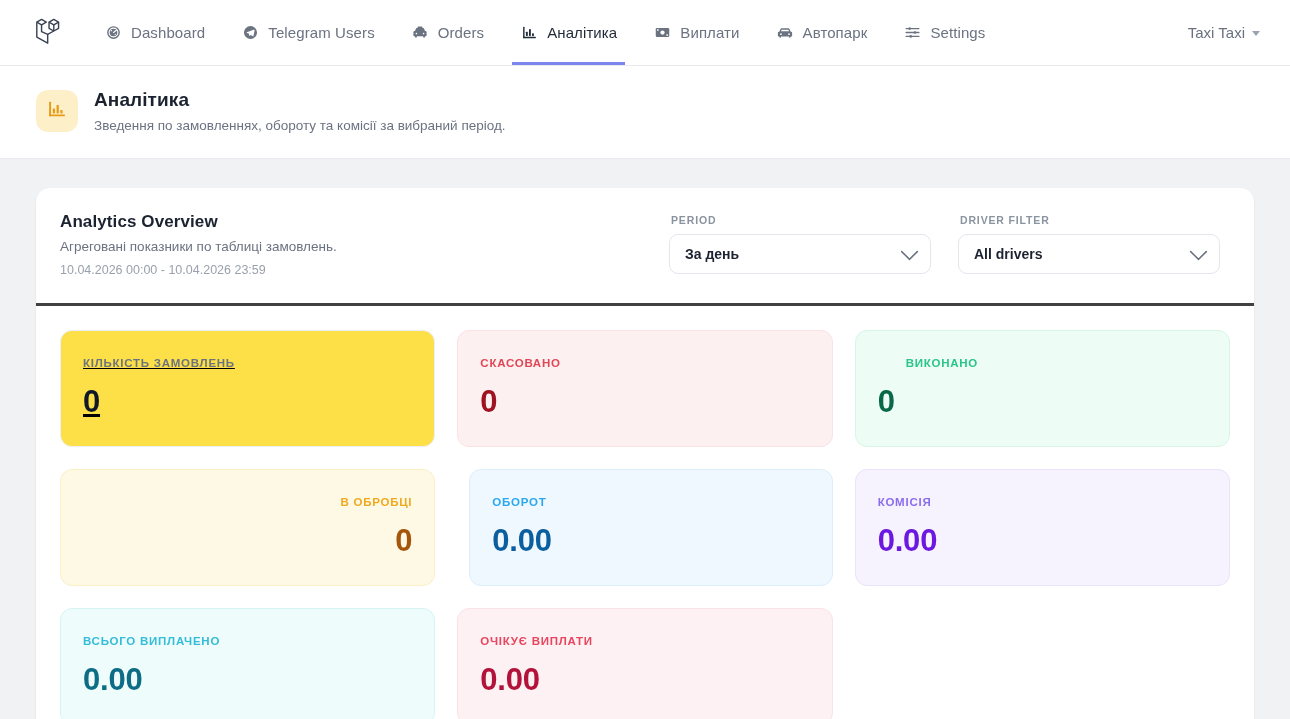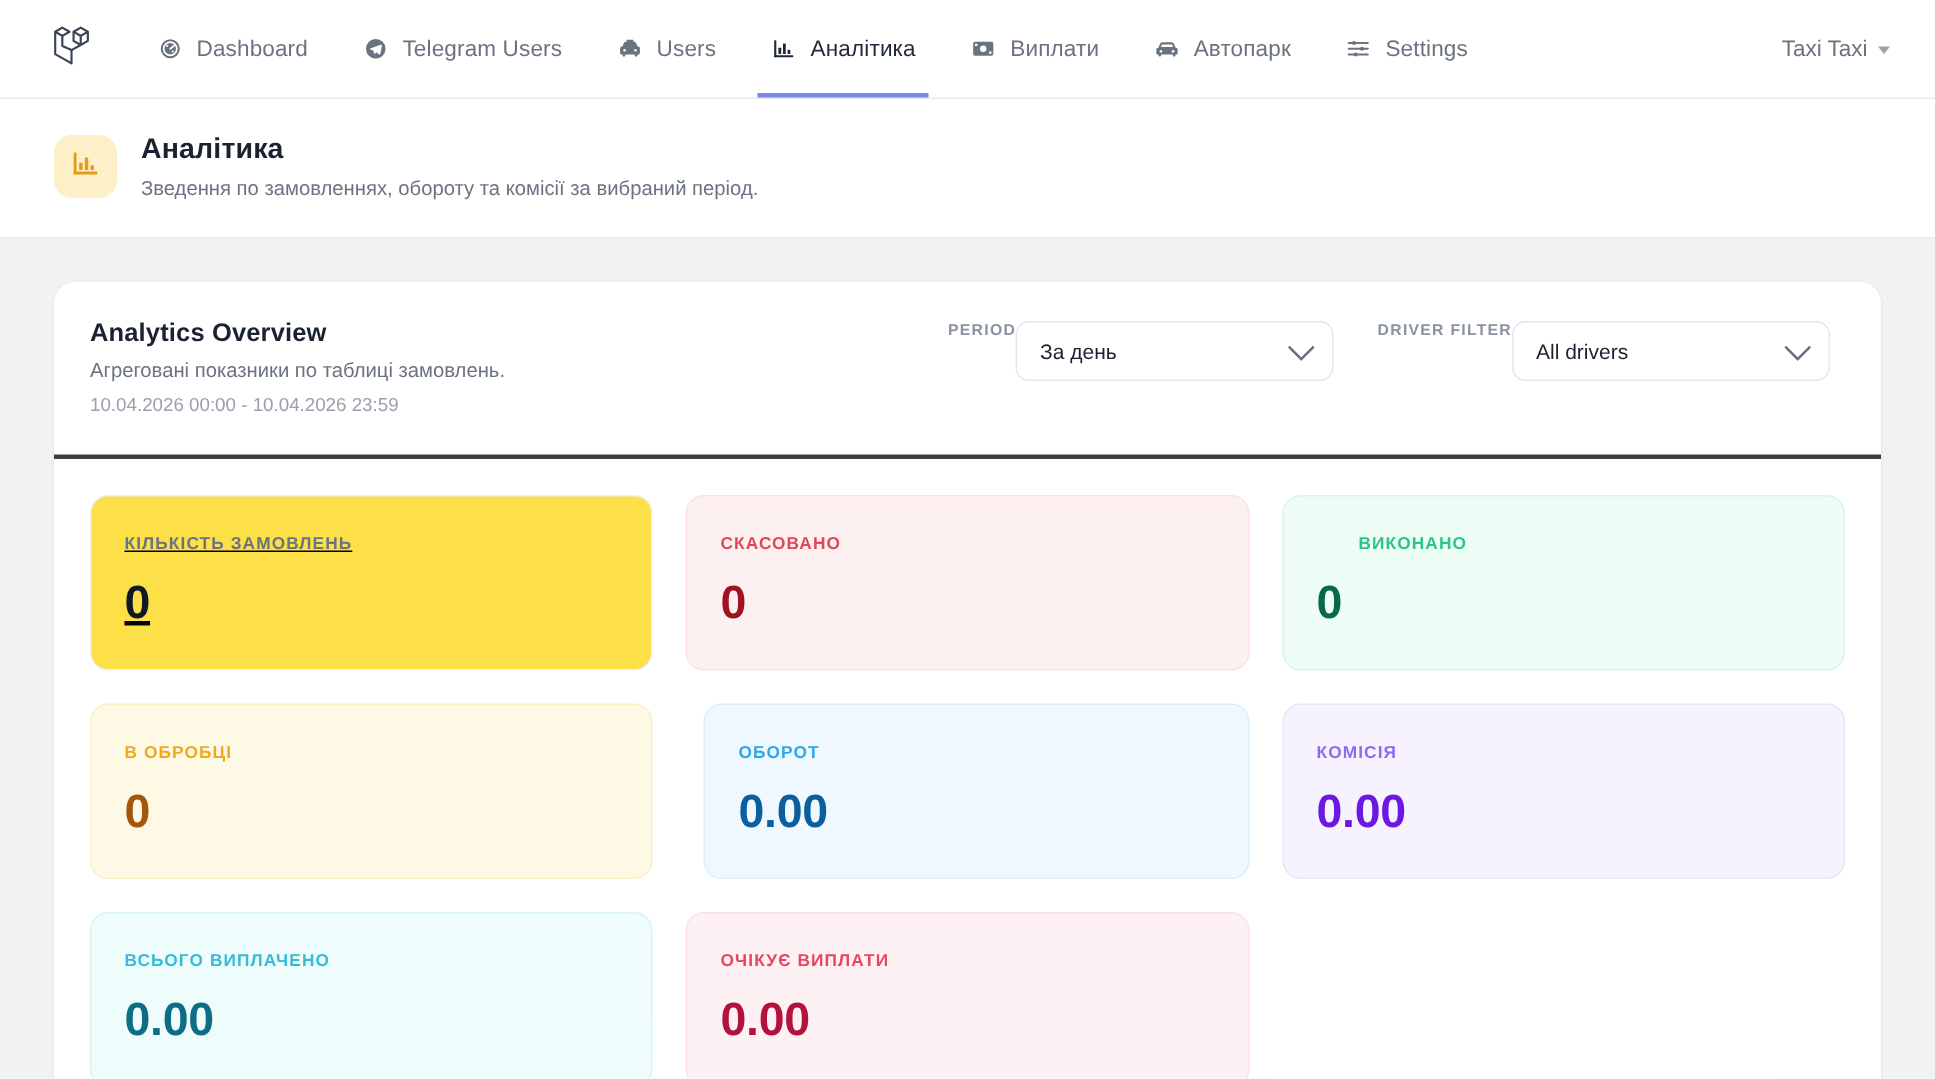--- a/index.html
+++ b/index.html
@@ -128,42 +128,43 @@
     font-size: 13.5px;
     color: #6b7280;
   }
   .card-head .range {
     margin-top: 9px;
     font-size: 12.5px;
     color: #9aa1ac;
   }
 
   .filters { display: flex; gap: 27px; padding-top: 2px; }
-  .filter-group { display: flex; flex-direction: row; }
+  .filter-group { display: flex; flex-direction: column; }
   .filter-label {
     font-size: 10.5px;
     font-weight: bold;
     letter-spacing: .85px;
     color: #8a93a0;
     text-transform: uppercase;
     margin-bottom: 8px;
     padding-left: 2px;
   }
   .select {
-    width: 212px;
+    width: 262px;
     height: 40px;
     border: 1px solid #e3e6eb;
     border-radius: 9px;
     background: #ffffff;
     display: flex; align-items: center;
     justify-content: space-between;
     padding: 0 14px 0 15px;
     font-size: 14px;
     color: #1b2230;
     cursor: pointer;
+    font-weight: bold;
   }
   .select .chev {
     width: 13px; height: 13px;
     border-right: 2px solid #6b7280;
     border-bottom: 2px solid #6b7280;
     transform: rotate(45deg) translate(-2px,-2px);
     border-radius: 1px;
     flex: none;
   }
 
@@ -240,21 +241,21 @@
 
     <div class="nav-item">
       <span class="nav-icon">
         <svg width="19" height="19" viewBox="0 0 24 24" fill="#6b7280">
           <path d="M9 4h6v2H9z"></path>
           <path d="M5.3 10l1.3-3.1A2 2 0 018.4 5.7h7.2a2 2 0 011.8 1.2L18.7 10h.6a1.5 1.5 0 011.5 1.5V16a1 1 0 01-1 1h-1.2v.8a1.2 1.2 0 01-2.4 0V17H7.8v.8a1.2 1.2 0 01-2.4 0V17H4.2a1 1 0 01-1-1v-4.5A1.5 1.5 0 014.7 10z"></path>
           <circle cx="7.2" cy="13.4" r="1.1" fill="#fff"></circle>
           <circle cx="16.8" cy="13.4" r="1.1" fill="#fff"></circle>
         </svg>
       </span>
-      <span class="nav-label">Users</span>
+      <span class="nav-label">Orders</span>
     </div>
 
     <div class="nav-item active">
       <span class="nav-icon">
         <svg width="17" height="17" viewBox="0 0 24 24" fill="#1f2937">
           <rect x="3" y="4" width="2" height="16" rx=".6"></rect>
           <rect x="3" y="18" width="18" height="2" rx=".6"></rect>
           <rect x="7" y="11" width="2.6" height="6" rx=".6"></rect>
           <rect x="11.3" y="7" width="2.6" height="10" rx=".6"></rect>
           <rect x="15.6" y="13" width="2.6" height="4" rx=".6"></rect>
@@ -365,21 +366,21 @@
       <div class="stat" style="background: rgb(253, 240, 241); border-color: rgb(251, 226, 228);">
         <div class="stat-label" style="color: rgb(224, 71, 86);">СКАСОВАНО</div>
         <div class="stat-value" style="color: rgb(159, 18, 33);">0</div>
       </div>
 
       <div class="stat" style="background: rgb(237, 252, 244); border-color: rgb(216, 246, 230);">
         <div class="stat-label" style="color: rgb(43, 196, 138); padding-left: 28px;">ВИКОНАНО</div>
         <div class="stat-value" style="color: rgb(7, 105, 74);">0</div>
       </div>
 
-      <div class="stat" style="background: rgb(253, 249, 229); border-color: rgb(250, 240, 198);">
+      <div class="stat" style="background: rgb(253, 249, 229); border-color: rgb(250, 240, 198); text-align: right;">
         <div class="stat-label" style="color: rgb(240, 168, 31);">В ОБРОБЦІ</div>
         <div class="stat-value" style="color: rgb(164, 86, 10);">0</div>
       </div>
 
       <div class="stat" style="background: rgb(239, 248, 254); border-color: rgb(221, 238, 251); margin-left: 12px;">
         <div class="stat-label" style="color: rgb(42, 167, 239);">ОБОРОТ</div>
         <div class="stat-value" style="color: rgb(11, 95, 158);">0.00</div>
       </div>
 
       <div class="stat" style="background: rgb(246, 243, 254); border-color: rgb(233, 227, 251);">

